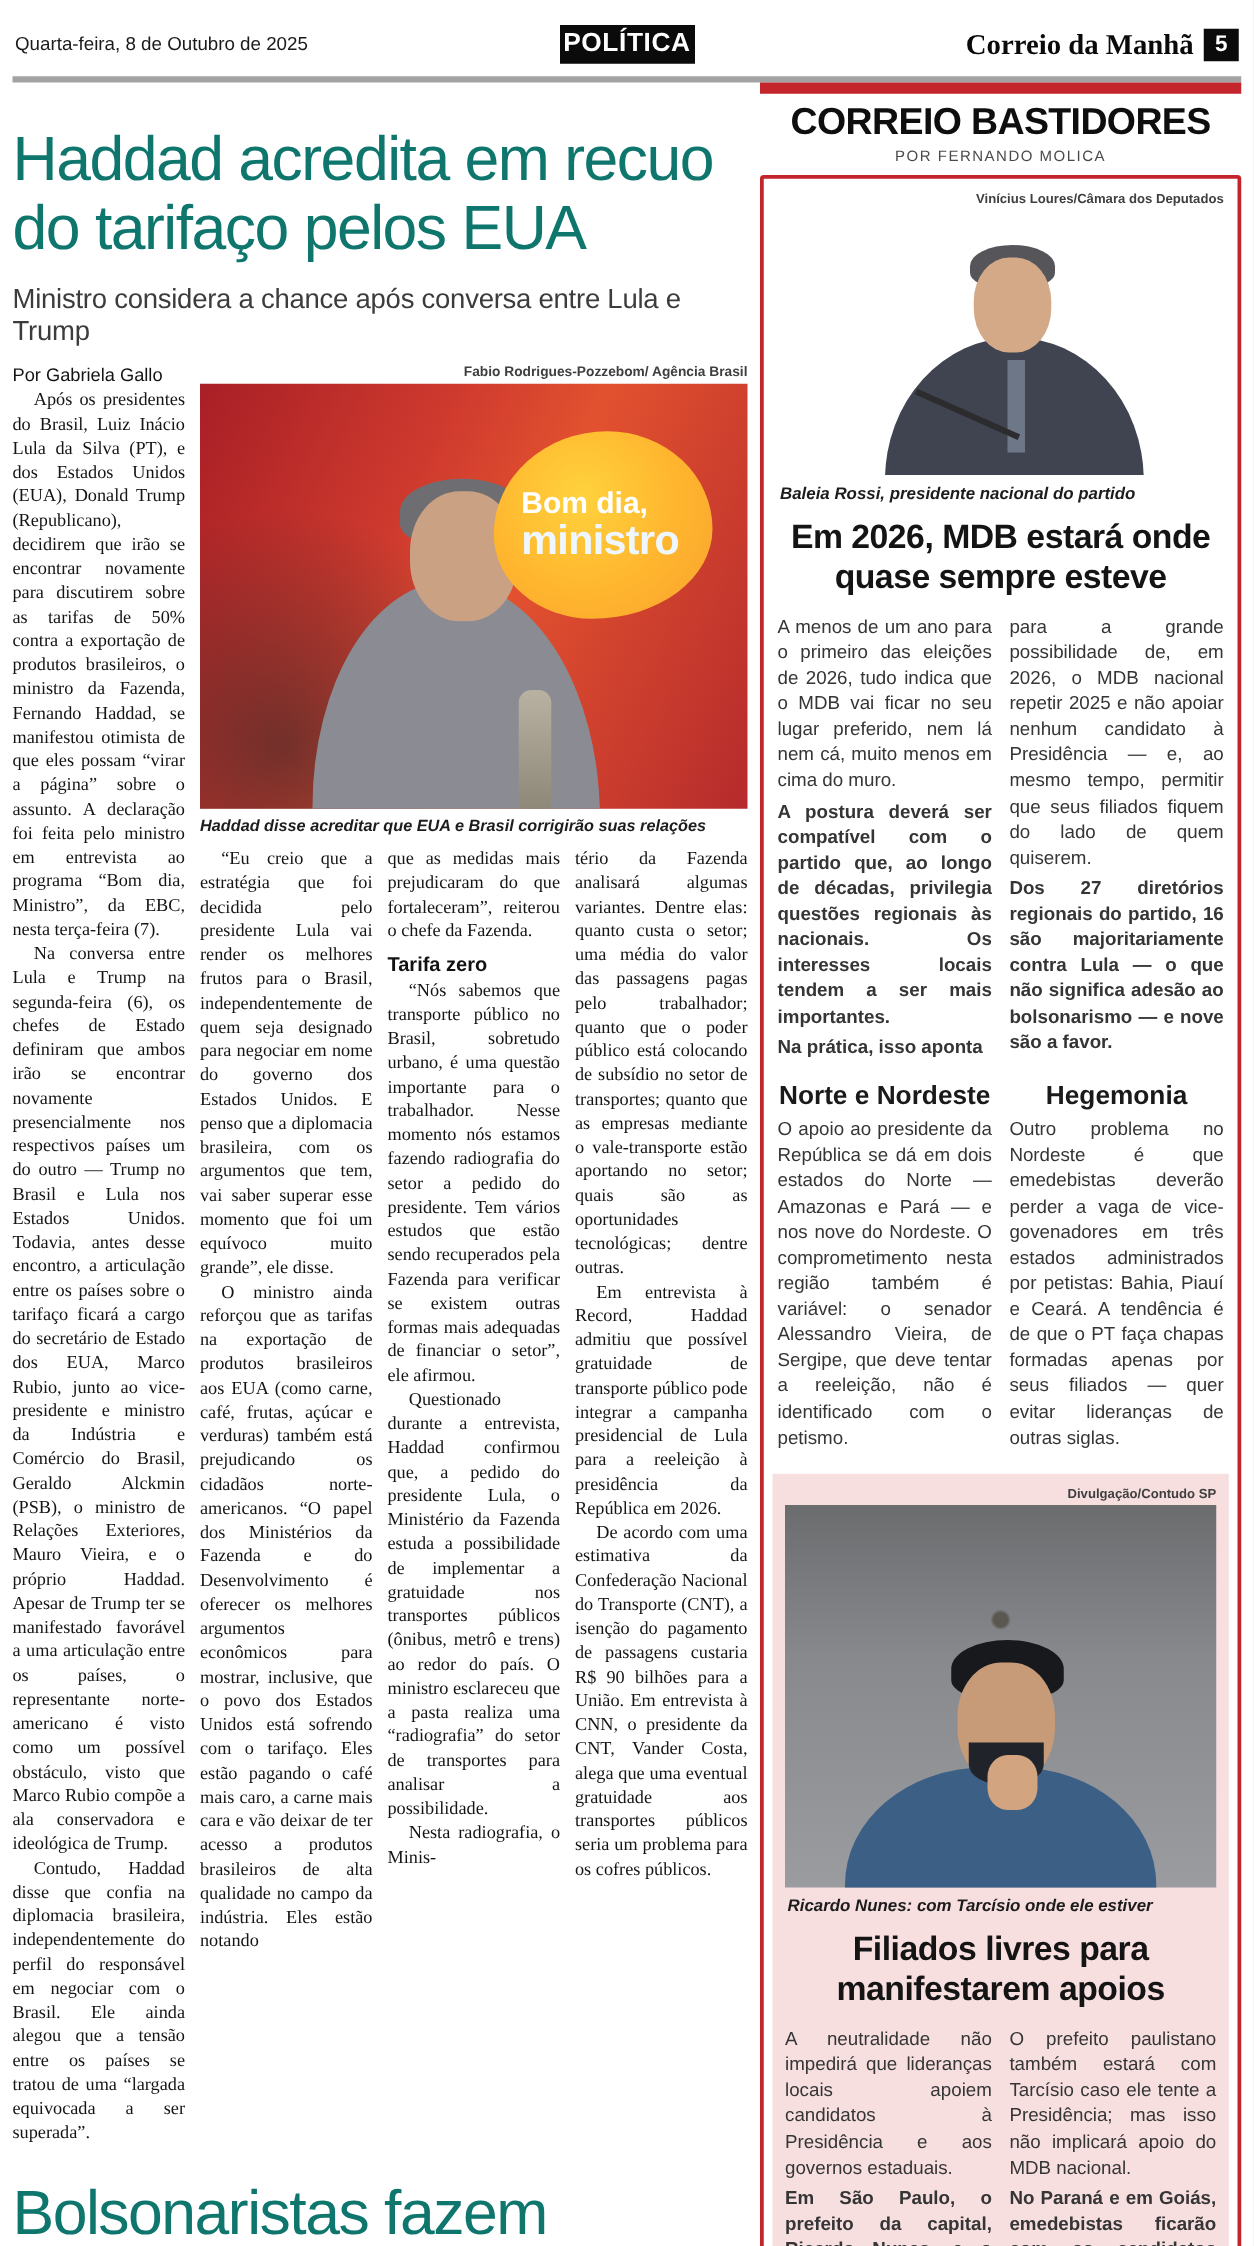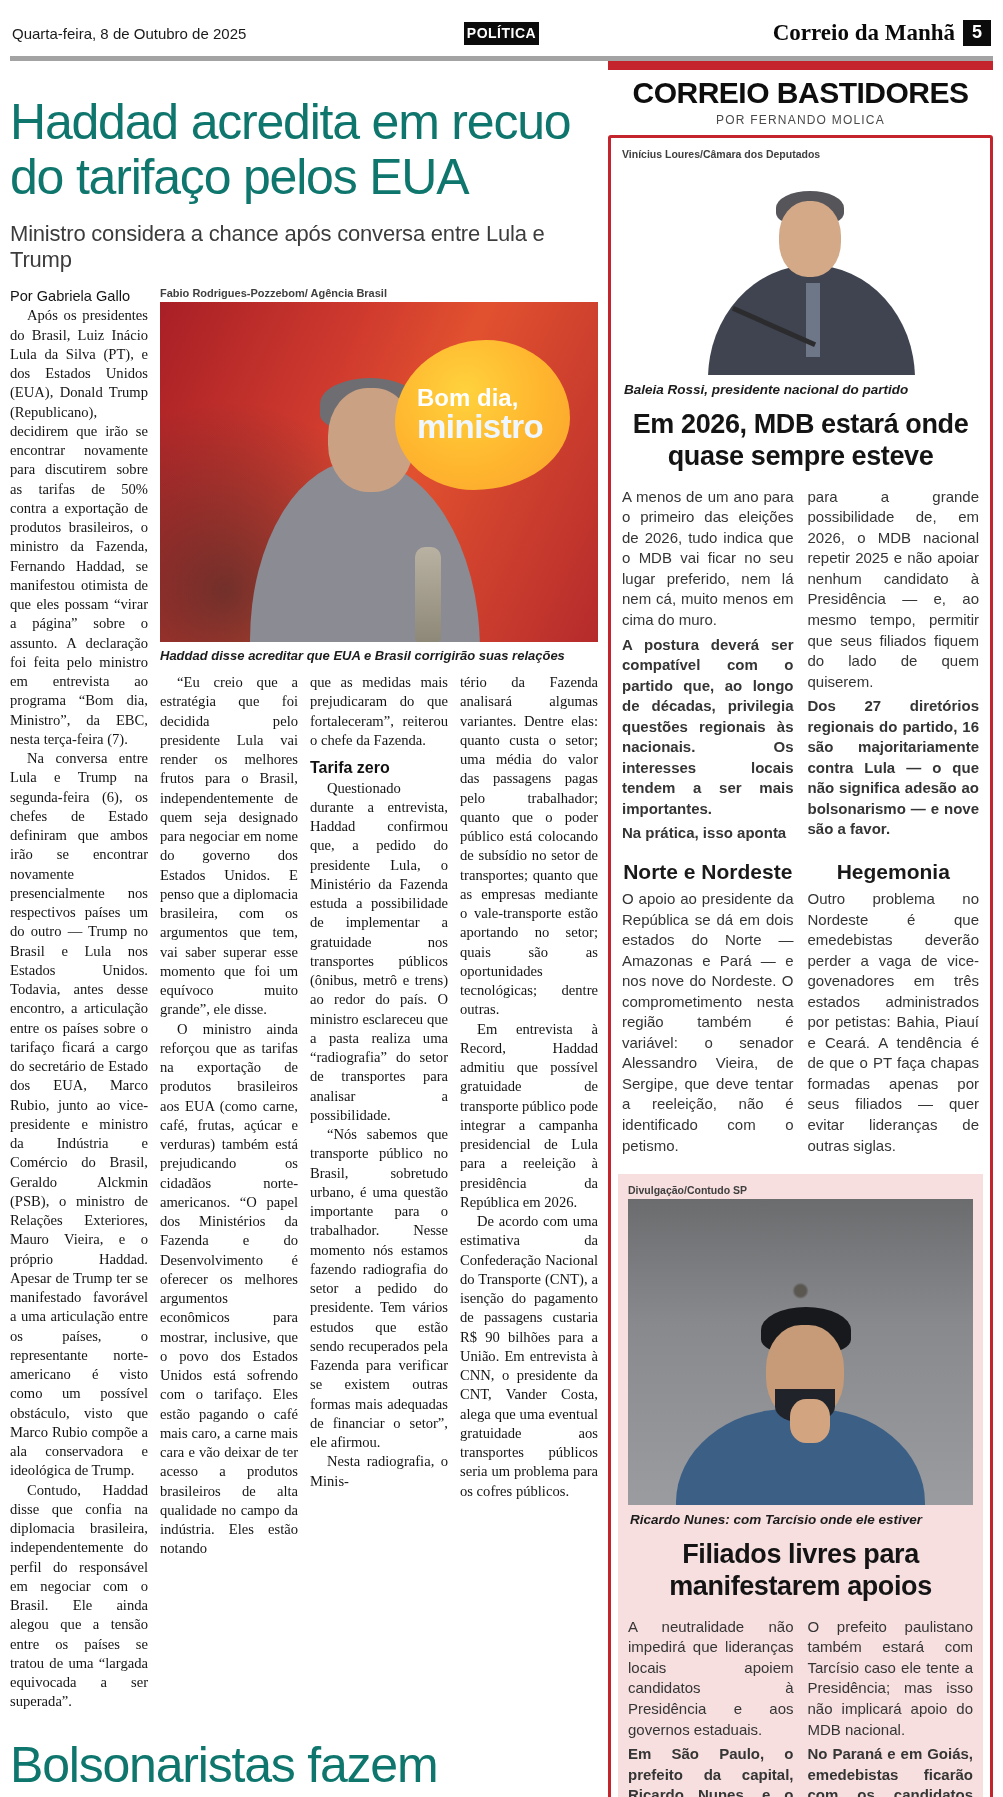--- a/index.html
+++ b/index.html
@@ -9,40 +9,40 @@
     width:1003px; min-height:1797px; margin:0 auto; background:#fff;
     padding:14px 10px 20px; position:relative; overflow:hidden;
   }
   
   .pg-header {
     display:grid; grid-template-columns:1fr auto 1fr; align-items:center;
     border-bottom:5px solid #a3a3a3; padding:6px 2px 10px;
   }
   .pg-date { font-size:15px; color:#1a1a1a; }
   .section-box {
-    background:#0b0b0b; color:#fff; font-weight:bold; font-size:14px;
+    background:#0b0b0b; color:#fff; font-weight:bold; font-size:21px;
     letter-spacing:.5px; padding:3px 3px 4px;
   }
   .masthead-wrap { display:flex; justify-content:flex-end; align-items:center; gap:8px; }
   .masthead { font-family:"Liberation Serif", serif; font-weight:bold; font-size:23px; color:#0a0a0a; }
   .pageno-box { background:#0b0b0b; color:#fff; font-weight:bold; font-size:18px; padding:2px 9px 3px; }
 
   
   .content { display:flex; gap:10px; margin-top:0; }
   .main-col { width:588px; }
   .side-col { width:385px; }
 
   
   .headline {
     font-size:50px; line-height:1.1; font-weight:400; letter-spacing:-1.2px;
     color:#0f766e; margin-top:34px;
   }
   .subhead { font-size:22px; color:#3c3c3c; margin-top:16px; letter-spacing:-.2px; }
   .byline { font-size:13px; color:#222; margin:22px 0 14px; }
-  .photo-credit { font-size:11px; font-weight:bold; color:#3f3f3f; text-align:left; margin-bottom:3px; }
+  .photo-credit { font-size:11px; font-weight:bold; color:#3f3f3f; text-align:right; margin-bottom:3px; }
   .caption { font-size:13px; font-style:italic; font-weight:600; color:#1d1d1d; margin:6px 0 10px; }
 
   .body-row { display:flex; gap:12px; margin-top:14px; }
   .txt-col { width:138px; flex:0 0 138px; }
   .wide-area { flex:1; min-width:0; }
   .sub-cols { display:flex; gap:12px; }
   .sub-cols > div { flex:1; min-width:0; }
 
   .serif-copy p {
     font-family:"Liberation Serif", serif; font-size:14.6px; line-height:1.32;
@@ -168,22 +168,22 @@
             </div>
             <div class="caption">Haddad disse acreditar que EUA e Brasil corrigirão suas relações</div>
             <div class="sub-cols">
               <div class="serif-copy">
                   <p>“Eu creio que a estratégia que foi decidida pelo presidente Lula vai render os melhores frutos para o Brasil, independentemente de quem seja designado para negociar em nome do governo dos Estados Unidos. E penso que a diplomacia brasileira, com os argumentos que tem, vai saber superar esse momento que foi um equívoco muito grande”, ele disse.</p>
                   <p>O ministro ainda reforçou que as tarifas na exportação de produtos brasileiros aos EUA (como carne, café, frutas, açúcar e verduras) também está prejudicando os cidadãos norte-americanos. “O papel dos Ministérios da Fazenda e do Desenvolvimento é oferecer os melhores argumentos econômicos para mostrar, inclusive, que o povo dos Estados Unidos está sofrendo com o tarifaço. Eles estão pagando o café mais caro, a carne mais cara e vão deixar de ter acesso a produtos brasileiros de alta qualidade no campo da indústria. Eles estão notando</p>
                 </div>
               <div class="serif-copy cont">
                   <p>que as medidas mais prejudicaram do que fortaleceram”, reiterou o chefe da Fazenda.</p>
                   <h4 class="col-subhead">Tarifa zero</h4>
+                  <p>“Nós sabemos que transporte público no Brasil, sobretudo urbano, é uma questão importante para o trabalhador. Nesse momento nós estamos fazendo radiografia do setor a pedido do presidente. Tem vários estudos que estão sendo recuperados pela Fazenda para verificar se existem outras formas mais adequadas de financiar o setor”, ele afirmou.</p>
                   <p>Questionado durante a entrevista, Haddad confirmou que, a pedido do presidente Lula, o Ministério da Fazenda estuda a possibilidade de implementar a gratuidade nos transportes públicos (ônibus, metrô e trens) ao redor do país. O ministro esclareceu que a pasta realiza uma “radiografia” do setor de transportes para analisar a possibilidade.</p>
-                  <p>“Nós sabemos que transporte público no Brasil, sobretudo urbano, é uma questão importante para o trabalhador. Nesse momento nós estamos fazendo radiografia do setor a pedido do presidente. Tem vários estudos que estão sendo recuperados pela Fazenda para verificar se existem outras formas mais adequadas de financiar o setor”, ele afirmou.</p>
                   <p>Nesta radiografia, o Minis-</p>
                 </div>
               <div class="serif-copy cont">
                   <p>tério da Fazenda analisará algumas variantes. Dentre elas: quanto custa o setor; uma média do valor das passagens pagas pelo trabalhador; quanto que o poder público está colocando de subsídio no setor de transportes; quanto que as empresas mediante o vale-transporte estão aportando no setor; quais são as oportunidades tecnológicas; dentre outras.</p>
                   <p>Em entrevista à Record, Haddad admitiu que possível gratuidade de transporte público pode integrar a campanha presidencial de Lula para a reeleição à presidência da República em 2026.</p>
                   <p>De acordo com uma estimativa da Confederação Nacional do Transporte (CNT), a isenção do pagamento de passagens custaria R$ 90 bilhões para a União. Em entrevista à CNN, o presidente da CNT, Vander Costa, alega que uma eventual gratuidade aos transportes públicos seria um problema para os cofres públicos.</p>
                 </div>
             </div>
           </div>
         </div>

